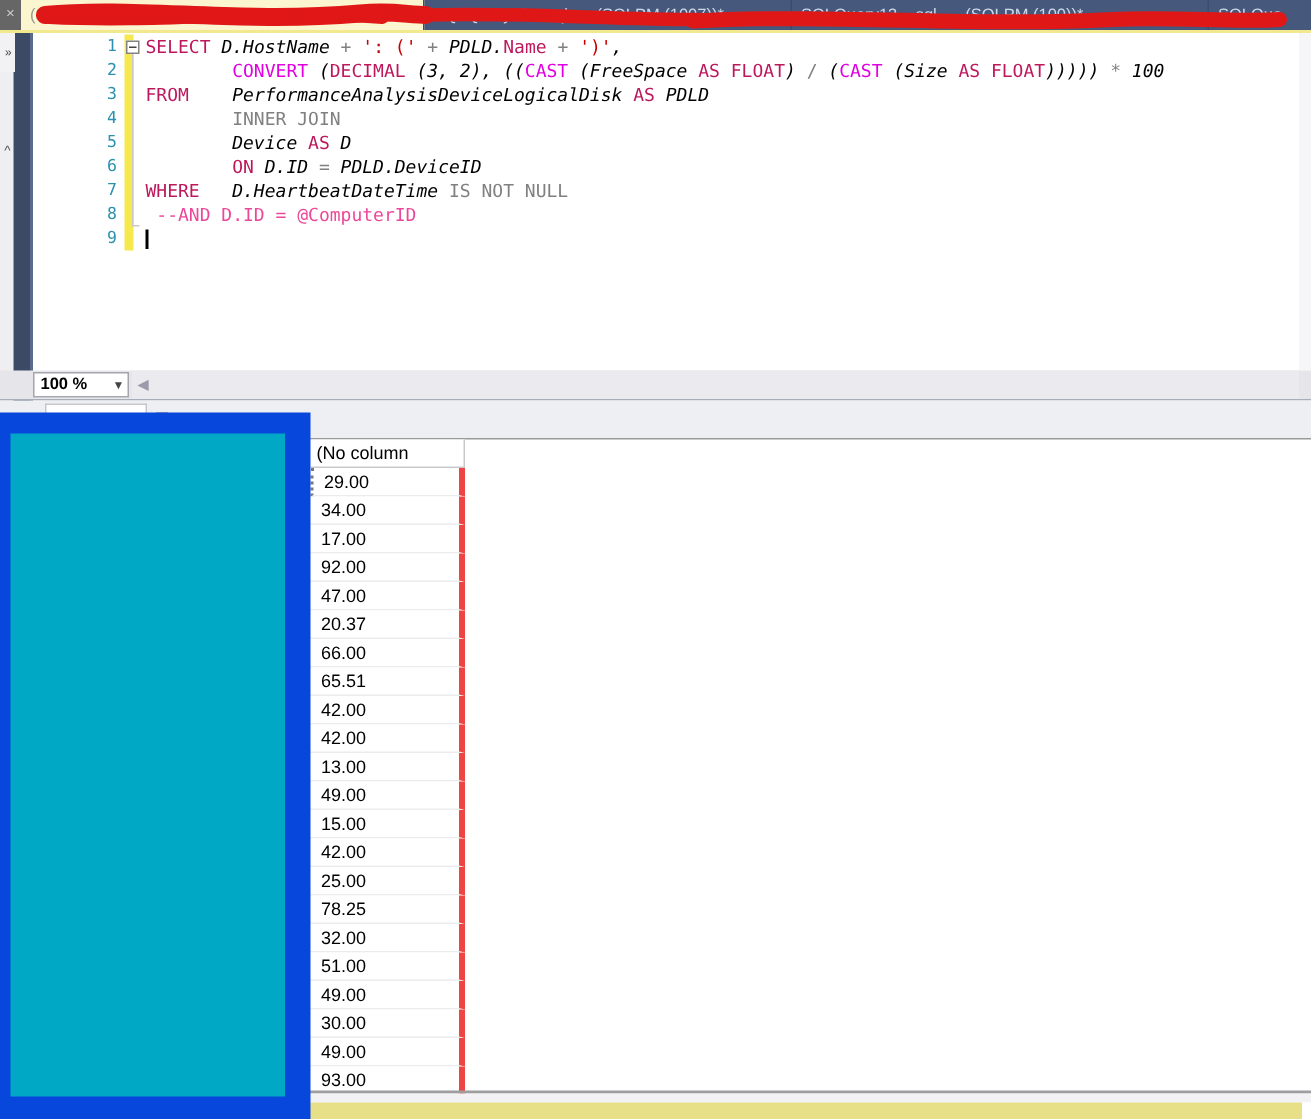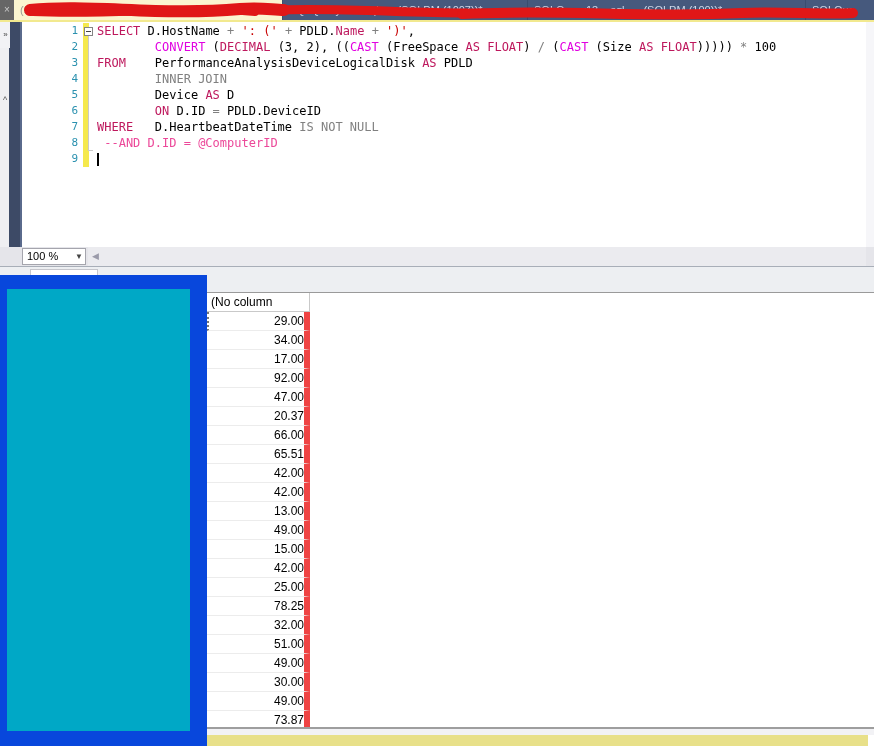--- a/index.html
+++ b/index.html
@@ -41,26 +41,26 @@
             background:#fff;box-sizing:border-box;}
   .fold-box::after{content:"";position:absolute;left:1px;top:3px;width:5px;height:1px;background:#444;}
   .fold-guide{position:absolute;left:66px;top:14px;width:1px;height:114px;background:#c9c9c9;}
   .fold-foot{position:absolute;left:66px;top:128px;width:5px;height:1px;background:#c9c9c9;}
   .code{position:absolute;left:75px;top:1px;line-height:16px;white-space:pre;color:#000;}
   .code-line{height:16px;}
   .tok-kw{color:#be185d;}
   .tok-fn{color:#e100e1;}
   .tok-str{color:#c80000;}
   .tok-op{color:#808080;}
-  .tok-pl{color:#000;}
+  .tok-pl{color:#000;font-style:italic;}
   .tok-cm{color:#ec4899;}
   .caret{display:inline-block;width:2px;height:13px;background:#000;vertical-align:middle;}
 
   
-  .zoombar{position:absolute;left:0;top:247px;width:874px;height:19px;background:#e5e5ea;}
+  .zoombar{position:absolute;left:0;top:247px;width:874px;height:19px;background:#e5e5ea;font-weight:bold;}
   .zoom-combo{position:absolute;left:22px;top:1px;width:64px;height:17px;background:#fff;
               border:1px solid #a5a5ad;box-sizing:border-box;font-size:11px;line-height:15px;}
   .zoom-combo .val{position:absolute;left:4px;top:0;}
   .zoom-combo .arrow{position:absolute;right:2px;top:0;font-size:8px;line-height:15px;color:#444;}
   .hscroll{position:absolute;left:88px;top:0;width:778px;height:19px;background:#ebebef;}
   .hscroll .left-arrow{position:absolute;left:4px;top:0;font-size:9px;line-height:19px;color:#9b9baa;}
 
   
   .splitter{position:absolute;left:0;top:266px;width:874px;height:1px;background:#a8aeb8;}
   .results-head{position:absolute;left:0;top:267px;width:874px;height:25px;background:#edeff2;}
@@ -83,21 +83,21 @@
                  linear-gradient(#8b94a4,#8b94a4) 0 2px/4px 1px no-repeat,
                  linear-gradient(#8b94a4,#8b94a4) 0 4px/4px 1px no-repeat;}
 
   .grid{position:absolute;left:0;top:292px;width:874px;height:437px;background:#fff;
         border-top:1px solid #9a9a9a;box-sizing:border-box;font-size:12px;color:#000;}
   .grid-header-cell{position:absolute;left:207px;top:0;width:103px;height:19px;background:#fff;
         border-right:1px solid #c9c9c9;border-bottom:1px solid #c9c9c9;box-sizing:border-box;
         line-height:18px;padding-left:4px;}
   .grid-rows{position:absolute;left:207px;top:19px;width:103px;}
   .grid-row{height:19px;box-sizing:border-box;border-bottom:1px solid #ececec;
-            border-right:6px solid #ef4444;background:#fff;text-align:right;}
+            border-right:4px solid #ef4444;background:#fff;}
   .grid-row .cell{padding-left:7px;line-height:18px;}
   .grid-row.first{border-left:2px dotted #777;}
 
   .grid-bottom-line{position:absolute;left:0;top:727px;width:874px;height:2px;background:#9e9e9e;}
   .grid-bottom-band{position:absolute;left:0;top:729px;width:874px;height:6px;background:#f2f2f5;}
   .statusbar{position:absolute;left:0;top:735px;width:868px;height:11px;background:#e8e089;}
   .status-corner{position:absolute;left:868px;top:735px;width:6px;height:11px;background:#fff;}
 
   
   .redact-outer{position:absolute;left:0;top:275px;width:207px;height:471px;background:#0847dc;}
@@ -232,21 +232,21 @@
         <div class="grid-row">
           <div class="cell">49.00</div>
         </div>
         <div class="grid-row">
           <div class="cell">30.00</div>
         </div>
         <div class="grid-row">
           <div class="cell">49.00</div>
         </div>
         <div class="grid-row">
-          <div class="cell">73.87</div>
+          <div class="cell">93.00</div>
         </div>
       </div>
   </div>
 
   <div class="grid-bottom-line"></div>
   <div class="grid-bottom-band"></div>
   <div class="statusbar"></div>
   <div class="status-corner"></div>
 
   <div class="redact-outer">

